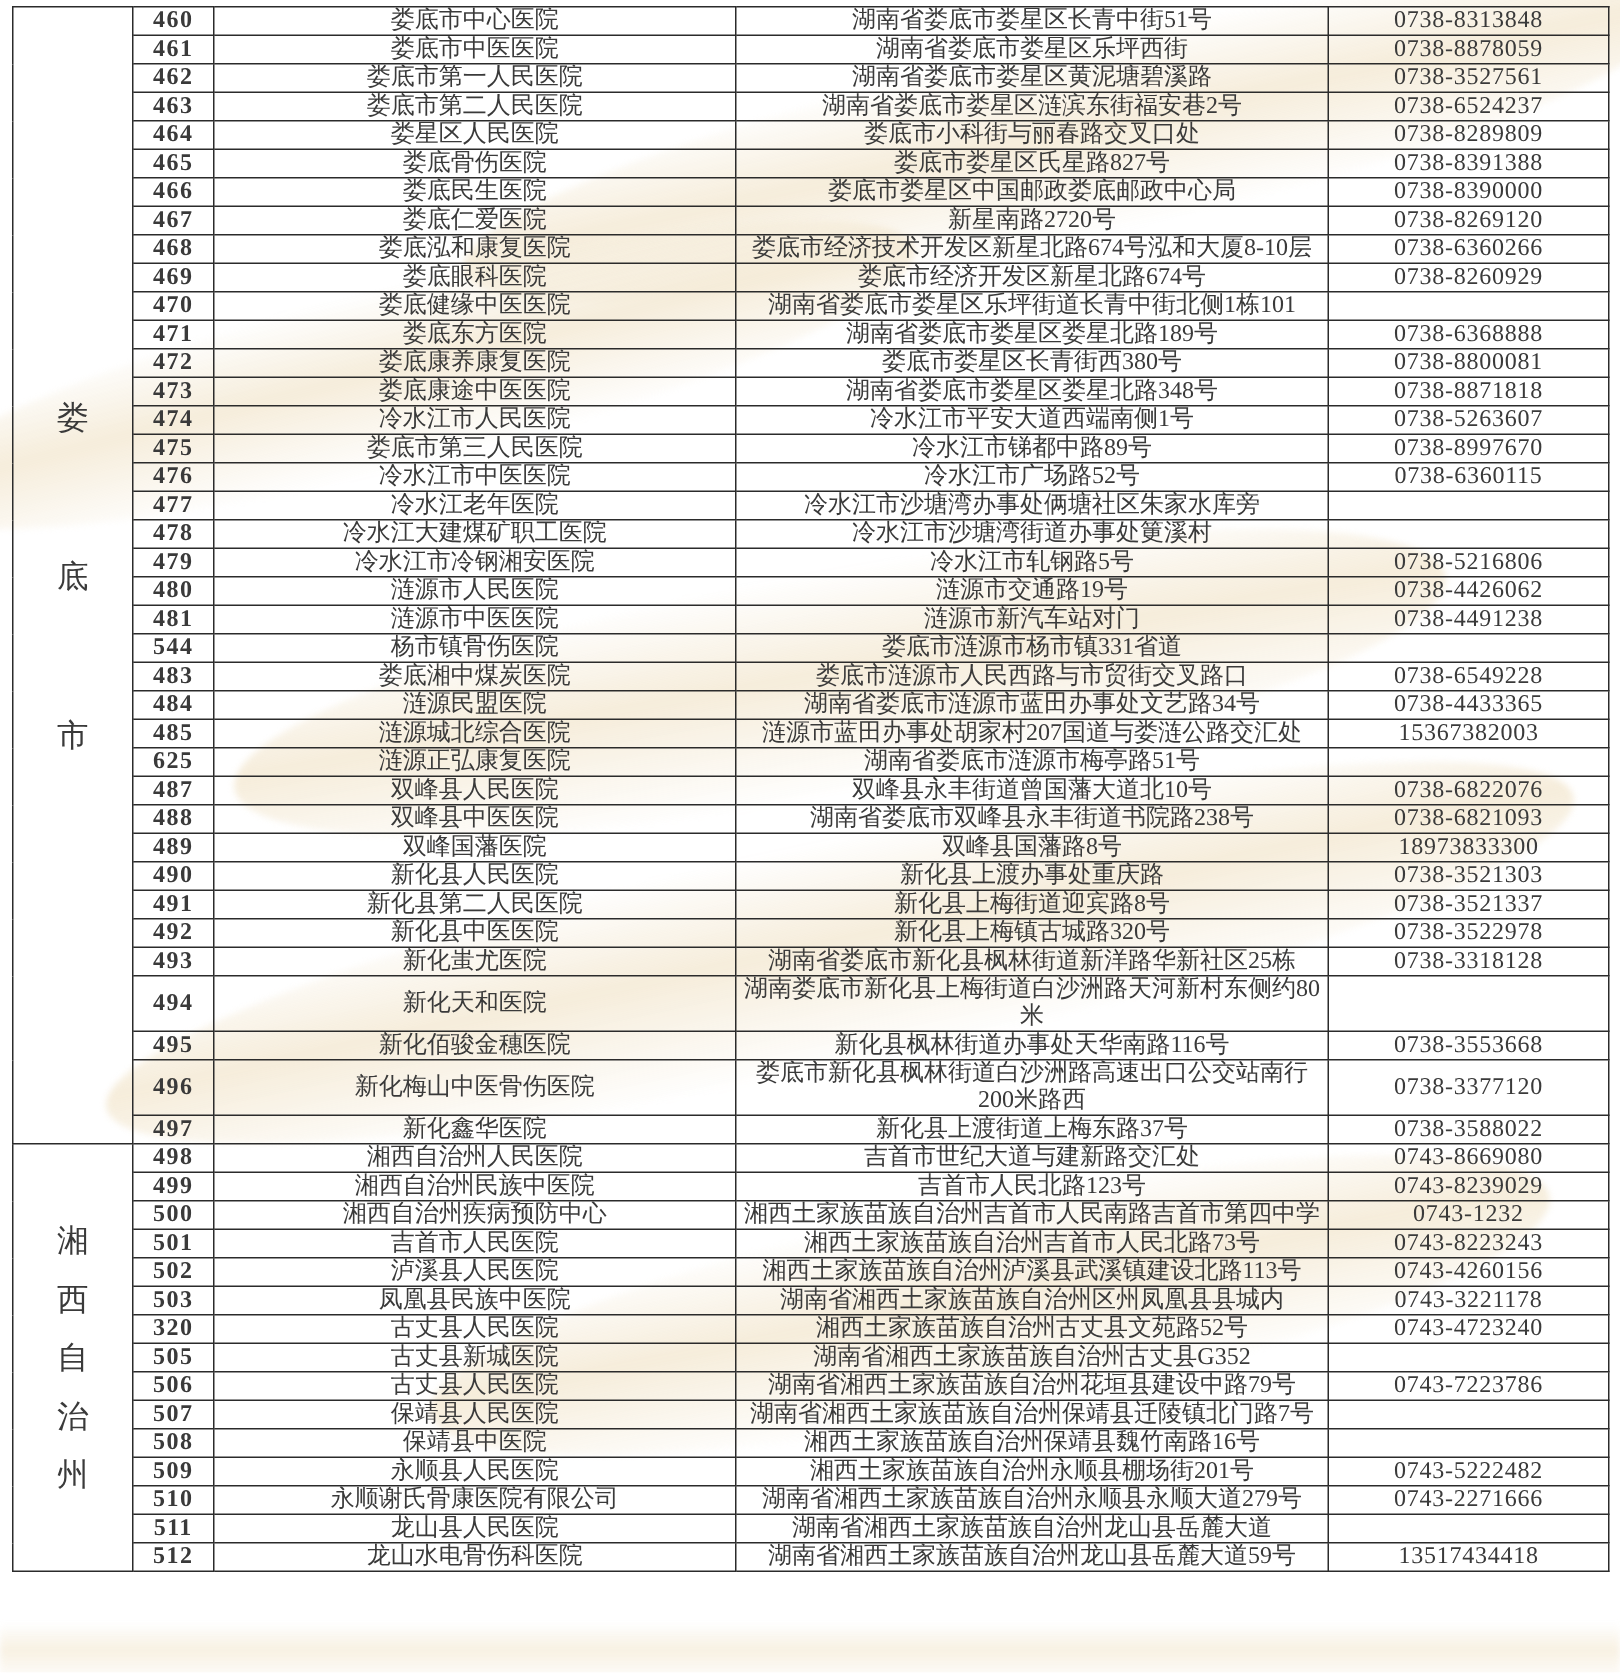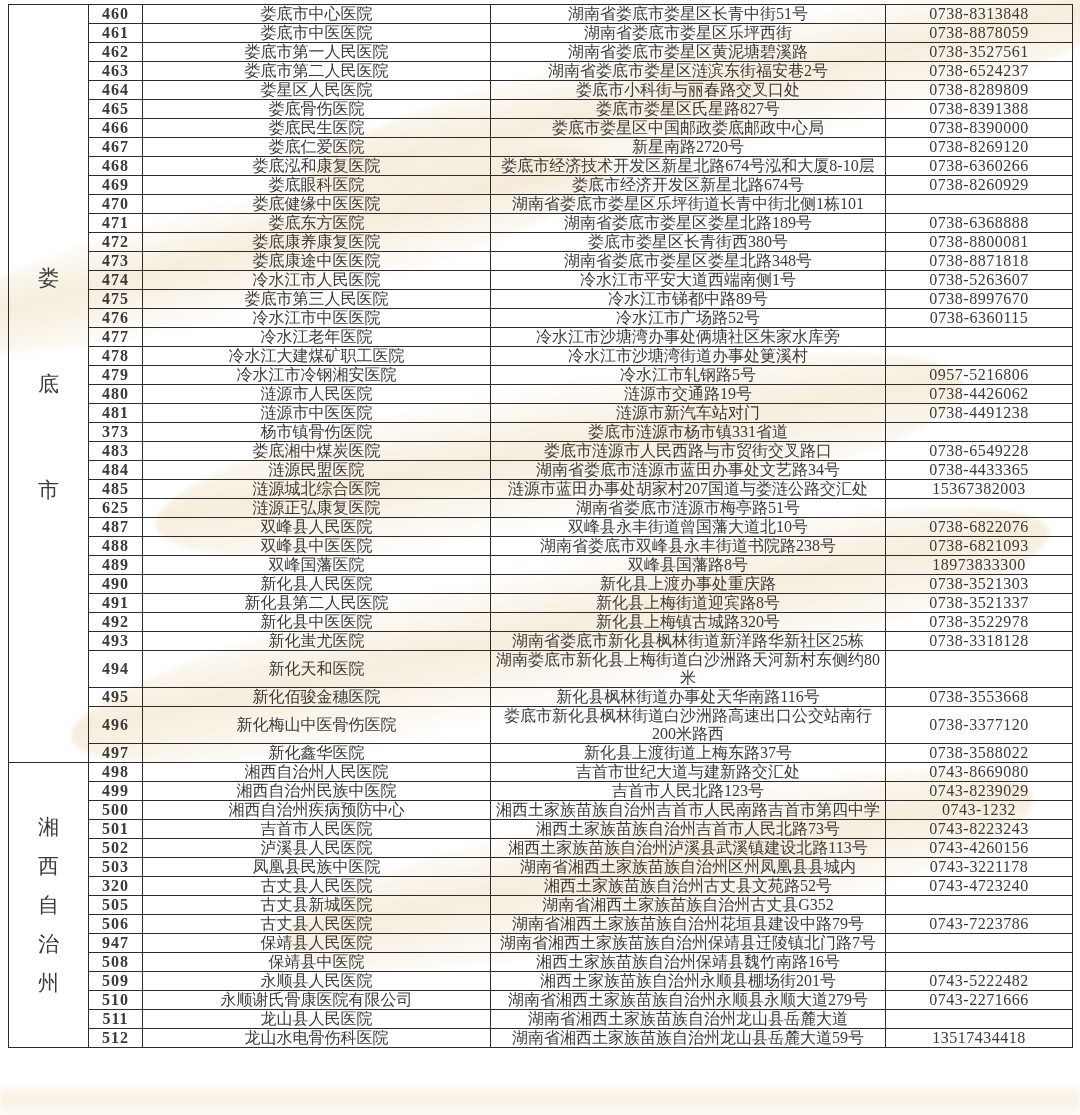--- a/index.html
+++ b/index.html
@@ -212,36 +212,36 @@
           <tr>
             <td class="cell-no">478</td>
             <td class="cell-name">冷水江大建煤矿职工医院</td>
             <td class="cell-address">冷水江市沙塘湾街道办事处筻溪村</td>
             <td class="cell-phone"></td>
           </tr>
           <tr>
             <td class="cell-no">479</td>
             <td class="cell-name">冷水江市冷钢湘安医院</td>
             <td class="cell-address">冷水江市轧钢路5号</td>
-            <td class="cell-phone">0957-5216806</td>
+            <td class="cell-phone">0738-5216806</td>
           </tr>
           <tr>
             <td class="cell-no">480</td>
             <td class="cell-name">涟源市人民医院</td>
             <td class="cell-address">涟源市交通路19号</td>
             <td class="cell-phone">0738-4426062</td>
           </tr>
           <tr>
             <td class="cell-no">481</td>
             <td class="cell-name">涟源市中医医院</td>
             <td class="cell-address">涟源市新汽车站对门</td>
             <td class="cell-phone">0738-4491238</td>
           </tr>
           <tr>
-            <td class="cell-no">373</td>
+            <td class="cell-no">544</td>
             <td class="cell-name">杨市镇骨伤医院</td>
             <td class="cell-address">娄底市涟源市杨市镇331省道</td>
             <td class="cell-phone"></td>
           </tr>
           <tr>
             <td class="cell-no">483</td>
             <td class="cell-name">娄底湘中煤炭医院</td>
             <td class="cell-address">娄底市涟源市人民西路与市贸街交叉路口</td>
             <td class="cell-phone">0738-6549228</td>
           </tr>
@@ -386,21 +386,21 @@
             <td class="cell-address">湖南省湘西土家族苗族自治州古丈县G352</td>
             <td class="cell-phone"></td>
           </tr>
           <tr>
             <td class="cell-no">506</td>
             <td class="cell-name">古丈县人民医院</td>
             <td class="cell-address">湖南省湘西土家族苗族自治州花垣县建设中路79号</td>
             <td class="cell-phone">0743-7223786</td>
           </tr>
           <tr>
-            <td class="cell-no">947</td>
+            <td class="cell-no">507</td>
             <td class="cell-name">保靖县人民医院</td>
             <td class="cell-address">湖南省湘西土家族苗族自治州保靖县迁陵镇北门路7号</td>
             <td class="cell-phone"></td>
           </tr>
           <tr>
             <td class="cell-no">508</td>
             <td class="cell-name">保靖县中医院</td>
             <td class="cell-address">湘西土家族苗族自治州保靖县魏竹南路16号</td>
             <td class="cell-phone"></td>
           </tr>

